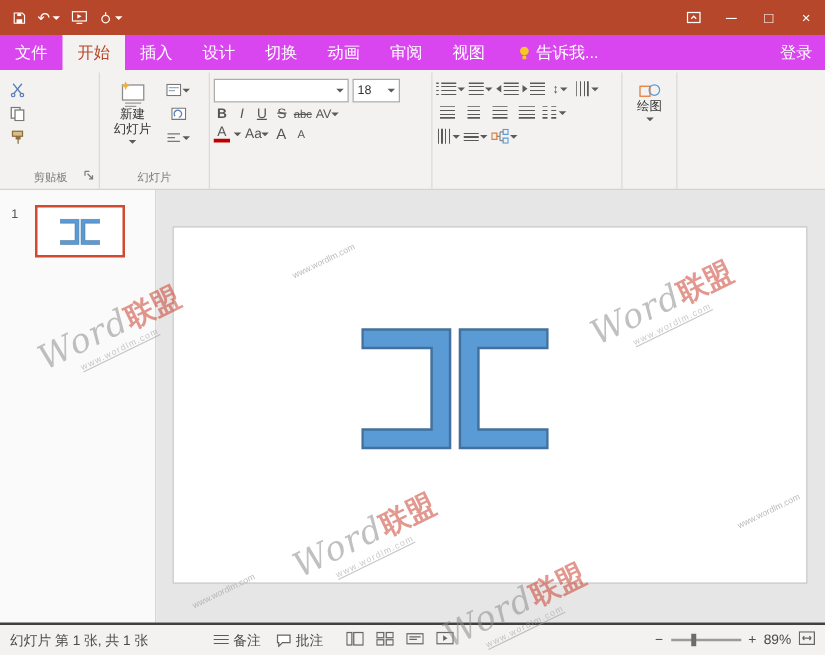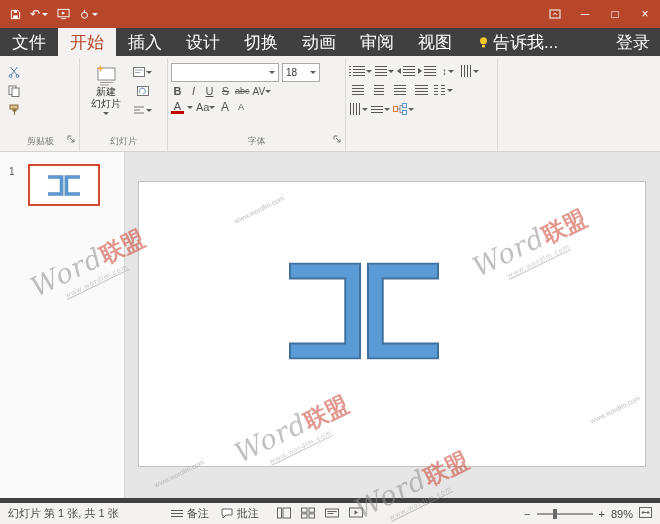--- a/index.html
+++ b/index.html
@@ -8,33 +8,33 @@
 
   
   .titlebar { position:absolute; top:0; left:0; right:0; height:28px; background:#B7472A; display:flex; align-items:center; color:#fff; }
   .qat { display:flex; align-items:center; gap:9px; padding-left:10px; }
   .qbtn { display:inline-flex; align-items:center; gap:2px; font-size:12px; color:#fff; cursor:default; }
   .wtitle { position:absolute; left:50%; transform:translateX(-50%); font-size:12px; color:#fff; white-space:nowrap; }
   .wctrls { margin-left:auto; display:flex; height:28px; }
   .wc { width:30px; height:28px; display:flex; align-items:center; justify-content:center; font-size:12px; color:#fff; }
 
   
-  .tabrow { position:absolute; top:28px; left:0; right:0; height:28px; background:#404040; display:flex; align-items:stretch; color:#fff; font-size:17px; }
+  .tabrow { position:absolute; top:28px; left:0; right:0; height:28px; background:#d946ef; display:flex; align-items:stretch; color:#fff; font-size:13px; }
   .tab { padding:0 12px; display:flex; align-items:center; white-space:nowrap; }
   .tab.active { background:#F3F2F1; color:#B7472A; }
   .tellme { display:flex; align-items:center; gap:4px; margin-left:8px; padding:0 6px; white-space:nowrap; }
   .signin { margin-left:auto; padding:0 10px; display:flex; align-items:center; white-space:nowrap; }
   .share { display:flex; align-items:center; gap:4px; padding:0 12px; white-space:nowrap; }
 
   
   .ribbon { position:absolute; top:56px; left:0; right:0; height:96px; background:#F3F2F1; border-bottom:1px solid #D5D3D1; display:flex; padding:2px 0 0 2px; }
   .rgroup { display:flex; flex-direction:column; border-right:1px solid #DCDAD8; padding:2px 3px 0 3px; }
   .g-clip{width:78px}.g-slides{width:88px}.g-font{width:178px}.g-para{width:152px}.g-draw{width:44px}.g-edit{width:44px}
   .rgc { flex:1; display:flex; gap:4px; }
-  .rlab { height:15px; position:relative; font-size:9px; color:#7b7b7b; text-align:center; line-height:13px;font-family:Liberation Mono, monospace; }
+  .rlab { height:15px; position:relative; font-size:9px; color:#7b7b7b; text-align:center; line-height:13px; }
   .launcher { position:absolute; right:0; bottom:2px; }
   .bigbtn { display:flex; flex-direction:column; align-items:center; width:46px; padding-top:4px; font-size:10px; color:#333; line-height:12px; text-align:center; }
   .bigbtn .car { margin-top:2px; }
   .scol { display:flex; flex-direction:column; justify-content:flex-start; gap:3px; padding-top:4px; }
   .sbtn { min-width:18px; height:16px; display:inline-flex; align-items:center; justify-content:center; gap:1px; font-size:10px; color:#555; }
   .car { display:inline-block; width:0; height:0; border-left:3px solid transparent; border-right:3px solid transparent; border-top:3.5px solid #5a5a5a; }
   .car.w { border-top-color:#fff; }
   .fgcol { display:flex; flex-direction:column; gap:3px; padding-top:3px; }
   .fgrow { display:flex; align-items:center; gap:3px; }
   .combo { display:flex; align-items:center; background:#fff; border:1px solid #ABABAB; height:19px; font-size:10px; color:#333; padding:0 3px; }
@@ -53,21 +53,21 @@
   .workspace { position:absolute; top:152px; left:0; right:0; bottom:26px; display:flex; }
   .thumbs { width:125px; background:#FAFAFA; border-right:1px solid #D6D6D6; position:relative; }
   .thumbnum { position:absolute; left:9px; top:14px; font-size:10px; color:#555; }
   .thumb1 { position:absolute; left:28px; top:12px; width:72px; height:42px; background:#fff; border:2px solid #D1492F; display:flex; align-items:center; justify-content:center; }
   .canvas { flex:1; background:#E6E6E6; position:relative; }
   .slide { position:absolute; left:13px; top:29px; width:508px; height:286px; background:#fff; border:1px solid #C3C3C3; }
   .ibeam { position:absolute; left:150px; top:80px; }
   .ibeam path, .ibeam-mini path { stroke:#41719C; stroke-width:2; stroke-linejoin:miter; }
 
   
-  .statusbar { position:absolute; left:0; right:0; bottom:0; height:26px; background:#F3F2F1; border-top:5px solid #404040; display:flex; align-items:center; font-size:11px; color:#4a4a4a; padding:0 8px; }
+  .statusbar { position:absolute; left:0; right:0; bottom:0; height:26px; background:#F3F2F1; border-top:2px solid #404040; display:flex; align-items:center; font-size:11px; color:#4a4a4a; padding:0 8px; }
   .sb-item { display:inline-flex; align-items:center; gap:4px; white-space:nowrap; }
   .views { display:flex; gap:10px; margin-left:18px; align-items:center; }
   .zoom { margin-left:auto; display:flex; align-items:center; gap:6px; }
   .ztrack { position:relative; width:56px; height:2px; background:#9a9a9a; }
   .zthumb { position:absolute; left:30%; top:-4px; width:4px; height:10px; background:#6b6b6b; }
 
   
   .wm { position:absolute; transform:rotate(-26deg); text-align:center; pointer-events:none; opacity:.55; z-index:6; }
   .wm .w { font-family:"DejaVu Serif", serif; font-style:italic; font-size:27px; color:#8e8e8e; letter-spacing:1px; }
   .wm .l { font-size:23px; color:#CC4433; font-weight:bold; }
@@ -243,28 +243,20 @@
             <span class="car"></span>
             <span class="fbtn">
                 <span>Aa</span>
                 <span class="car"></span>
               </span>
             <span class="fbtn" style="font-size:12px">A</span>
             <span class="fbtn" style="font-size:9px">A</span>
           </div>
         </div>
       </div>
-      <div class="rlab">
-        <span>字体</span>
-        <span class="launcher">
-          <svg width="9" height="9" viewBox="0 0 9 9">
-              <path d="M1 1h3.5M1 1v3.5M3 3l4 4M7 4.2V7H4.2" fill="none" stroke="#7b7b7b"></path>
-            </svg>
-        </span>
-      </div>
     </div>
 
     <div class="rgroup g-para">
       <div class="rgc">
         <div class="fgcol">
           <div class="fgrow">
             <span class="sbtn">
                 <i class="dots"></i>
                 <i class="bars"></i>
                 <span class="car"></span>
@@ -325,20 +317,33 @@
                   <rect x="9.5" y="7.5" width="4" height="4" fill="none" stroke="#5B9BD5"></rect>
                   <path d="M4.5 6H7M7 2.5V9.5M7 2.5h2.5M7 9.5h2.5" stroke="#888" fill="none"></path>
                 </svg>
               <span class="car"></span>
             </span>
           </div>
         </div>
       </div>
     </div>
 
+    <div class="rgroup g-draw">
+      <div class="rgc" style="justify-content:center">
+        <div class="bigbtn" style="width:40px">
+          <svg width="18" height="16" viewBox="0 0 18 16">
+              <rect x="1" y="5" width="8" height="8" fill="none" stroke="#E07B39"></rect>
+              <circle cx="12.5" cy="8" r="4.2" fill="none" stroke="#5B9BD5"></circle>
+            </svg>
+          <span>绘图</span>
+          <span class="car"></span>
+        </div>
+      </div>
+      <div class="rlab"></div>
+    </div>
 
   </div>
 
   <div class="workspace">
     <div class="thumbs">
       <span class="thumbnum">1</span>
       <div class="thumb1">
         <svg class="ibeam-mini" width="32" height="21" viewBox="0 0 152 98">
           <path d="M1 1 H72 V97 H1 V82 H57 V16 H1 Z" fill="#5B9BD5"></path>
           <path d="M151 1 H80 V97 H151 V82 H95 V16 H151 Z" fill="#5B9BD5"></path>

